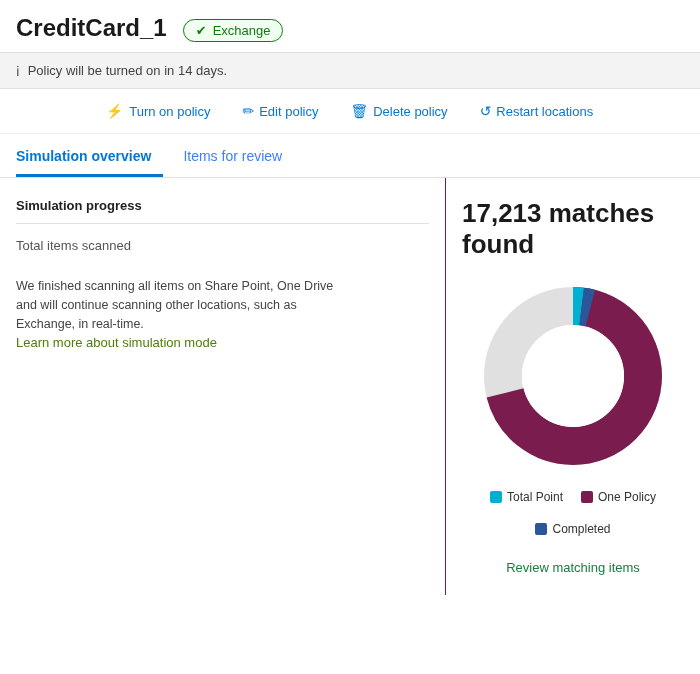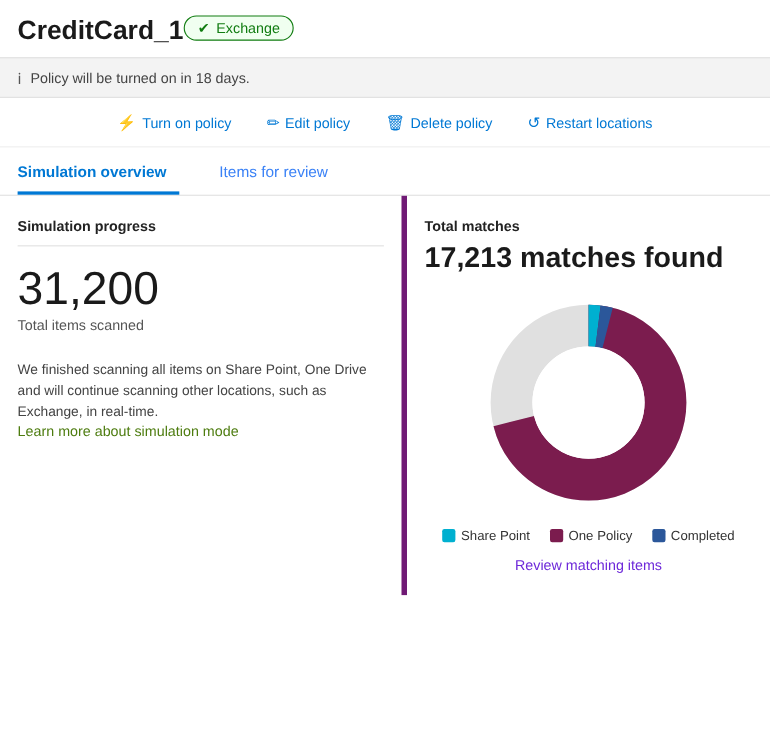--- a/index.html
+++ b/index.html
@@ -1,42 +1,42 @@
 <!DOCTYPE html>
 <html><head>
   <meta charset="utf-8">
   <style>
     * { box-sizing: border-box; margin: 0; padding: 0; }
     body { font-family: 'Segoe UI', Arial, sans-serif; background: #fff; color: #333; width: 700px; min-height: 674px; overflow-x: hidden; }
 
     
-    .header { display: flex; align-items: flex-start; padding: 14px 16px 10px 16px; }
+    .header { display: flex; align-items: flex-end; padding: 14px 16px 10px 16px; gap: 16px; }
     .page-title { font-size: 24px; font-weight: 600; color: #1a1a1a; }
     .status-badge { display: flex; align-items: center; gap: 6px; border: 1.5px solid #107c10; border-radius: 14px; padding: 3px 12px; font-size: 13px; color: #107c10; background: #f0fff0; }
     .status-badge .check-icon { color: #107c10; font-size: 13px; }
 
     
     .info-bar { background: #f3f3f3; border-top: 1px solid #e0e0e0; border-bottom: 1px solid #e0e0e0; padding: 8px 16px; display: flex; align-items: center; gap: 8px; font-size: 13px; color: #444; }
     .info-icon { color: #555; font-size: 14px; }
 
     
     .toolbar { display: flex; align-items: center; justify-content: center; gap: 28px; padding: 10px 16px; border-bottom: 1px solid #eee; }
     .toolbar-btn { display: flex; align-items: center; gap: 5px; font-size: 13px; color: #0078d4; cursor: pointer; background: none; border: none; padding: 4px 2px; }
     .toolbar-icon { font-size: 14px; }
 
     
-    .tabs { display: flex; align-items: flex-end; padding: 0 16px; border-bottom: 1px solid #e0e0e0; gap: 16px; }
+    .tabs { display: flex; align-items: flex-end; padding: 0 16px; border-bottom: 1px solid #e0e0e0; gap: 0; }
     .tab { padding: 14px 12px 10px 0; font-size: 14px; color: #3b82f6; cursor: pointer; margin-right: 20px; border-bottom: 3px solid transparent; }
     .tab.active { color: #0078d4; border-bottom: 3px solid #0078d4; font-weight: 600; }
 
     
     .main { display: flex; padding: 0; }
 
     
-    .left-panel { width: 370px; padding: 20px 16px 20px 16px; border-right: 5px solid #701a75; }
+    .left-panel { width: 446px; padding: 20px 16px 20px 16px; border-right: 1px solid #701a75; }
     .section-label { font-size: 13px; font-weight: 600; color: #222; margin-bottom: 10px; }
     .big-number { font-size: 42px; font-weight: 300; color: #1a1a1a; margin-bottom: 2px; }
     .sub-label { font-size: 13px; color: #555; margin-bottom: 24px; }
     .description { font-size: 12.5px; color: #444; line-height: 1.5; max-width: 320px; }
     .learn-link { font-size: 13px; color: #4d7c0f; cursor: pointer; text-decoration: none; }
 
     
     .right-panel { flex: 1; padding: 20px 16px 20px 16px; display: flex; flex-direction: column; align-items: center; }
     .matches-label { font-size: 13px; font-weight: 600; color: #222; align-self: flex-start; margin-bottom: 6px; width: 100%; }
     .matches-count { font-size: 26px; font-weight: 700; color: #1a1a1a; align-self: flex-start; margin-bottom: 16px; }
@@ -44,38 +44,38 @@
     
     .chart-container { display: flex; flex-direction: column; align-items: center; }
     .donut-svg { width: 200px; height: 200px; }
 
     
     .legend { display: flex; gap: 18px; margin-top: 14px; align-items: center; flex-wrap: wrap; justify-content: center; }
     .legend-item { display: flex; align-items: center; gap: 5px; font-size: 12px; color: #333; }
     .legend-dot { width: 12px; height: 12px; border-radius: 2px; display: inline-block; flex-shrink: 0; }
 
     
-    .review-link { margin-top: 12px; font-size: 13px; color: #6d28d9; cursor: pointer; text-decoration: none; }
+    .review-link { margin-top: 24px; font-size: 13px; color: #15803d; cursor: pointer; text-decoration: none; }
 
     .divider-h { width: 100%; height: 1px; background: #e0e0e0; margin: 4px 0 14px 0; }
   </style>
 </head>
 <body>
 
 <div class="header">
   <span class="page-title">CreditCard_1</span>
   <div class="status-badge">
     <span class="check-icon">✔</span>
     <span>Exchange</span>
   </div>
 </div>
 
 <div class="info-bar">
   <span class="info-icon">ℹ</span>
-  <span>Policy will be turned on in 18 days.</span>
+  <span>Policy will be turned on in 14 days.</span>
 </div>
 
 <div class="toolbar">
   <button class="toolbar-btn">
     <span class="toolbar-icon">⚡</span>
     <span>Turn on policy</span>
   </button>
   <button class="toolbar-btn">
     <span class="toolbar-icon">✏</span>
     <span>Edit policy</span>
@@ -97,48 +97,46 @@
   <div class="tab">
     <span>Items for review</span>
   </div>
 </div>
 
 <div class="main">
 
   <div class="left-panel">
     <div class="section-label">Simulation progress</div>
     <div class="divider-h"></div>
-    <div class="big-number">31,200</div>
     <div class="sub-label">Total items scanned</div>
     <div class="description">We finished scanning all items on Share Point, One Drive and will continue scanning other locations, such as Exchange, in real-time.</div>
     <a class="learn-link" href="#">Learn more about simulation mode</a>
   </div>
 
   <div class="right-panel">
-    <div class="matches-label">Total matches</div>
     <div class="matches-count">17,213 matches found</div>
 
     <div class="chart-container">
       <svg class="donut-svg" viewBox="0 0 200 200">
 
         <circle cx="100" cy="100" r="70" fill="none" stroke="#e0e0e0" stroke-width="38"></circle>
 
         <circle cx="100" cy="100" r="70" fill="none" stroke="#7b1c4e" stroke-width="38" stroke-dasharray="422.2 439.8" stroke-dashoffset="109.95" transform="rotate(-90 100 100)"></circle>
 
         <circle cx="100" cy="100" r="70" fill="none" stroke="#00b0d0" stroke-width="38" stroke-dasharray="8.8 439.8" stroke-dashoffset="0" transform="rotate(-90 100 100)"></circle>
 
         <circle cx="100" cy="100" r="70" fill="none" stroke="#2b579a" stroke-width="38" stroke-dasharray="8.8 439.8" stroke-dashoffset="-8.8" transform="rotate(-90 100 100)"></circle>
 
         <circle cx="100" cy="100" r="51" fill="white"></circle>
       </svg>
 
       <div class="legend">
         <div class="legend-item">
           <span class="legend-dot" style="background:#00b0d0;"></span>
-          <span>Share Point</span>
+          <span>Total Point</span>
         </div>
         <div class="legend-item">
           <span class="legend-dot" style="background:#7b1c4e;"></span>
           <span>One Policy</span>
         </div>
         <div class="legend-item">
           <span class="legend-dot" style="background:#2b579a;"></span>
           <span>Completed</span>
         </div>
       </div>

